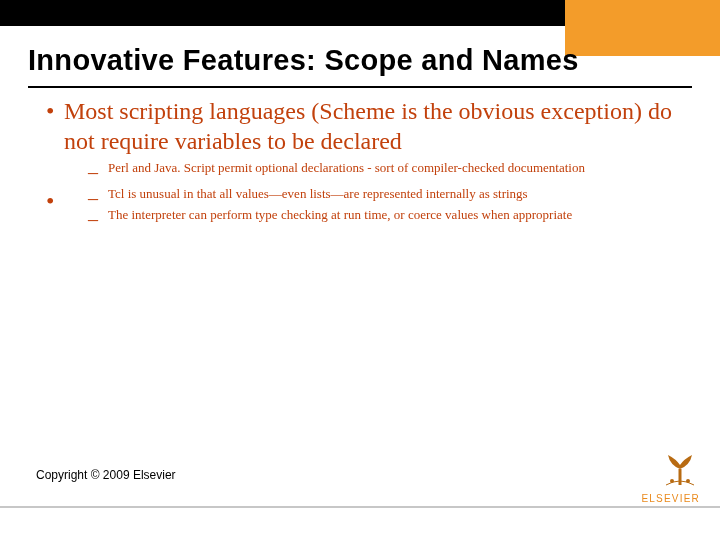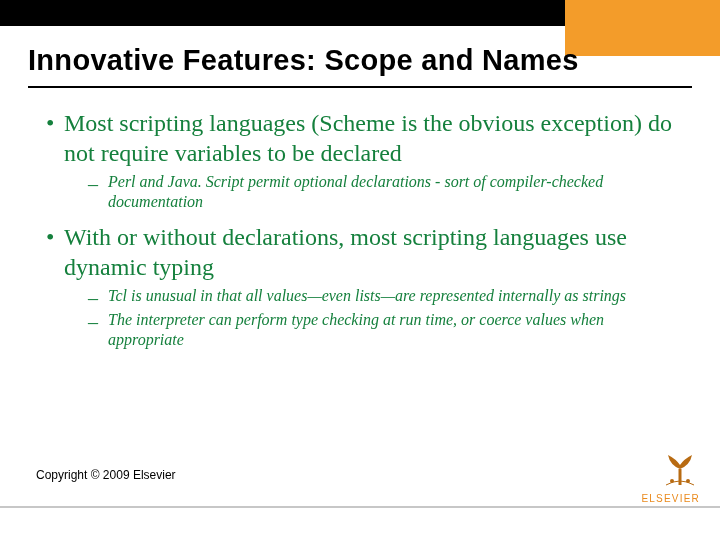--- a/index.html
+++ b/index.html
@@ -3,26 +3,26 @@
 <meta charset="utf-8">
 <style>
   * { margin: 0; padding: 0; box-sizing: border-box; }
   html, body { width: 720px; height: 540px; background: #fff; font-family: "Times New Roman", Times, serif; }
   .slide { position: relative; width: 720px; height: 512px; background: #fff; overflow: hidden; }
   .top-black { position: absolute; top: 0; left: 0; width: 720px; height: 26px; background: #000; }
   .top-orange { position: absolute; top: 0; right: 0; width: 155px; height: 56px; background: #f39c2a; }
   .title-wrap { position: absolute; top: 26px; left: 0; width: 720px; padding: 18px 28px 8px 28px; }
   .title { font-family: Arial, Helvetica, sans-serif; font-weight: 900; font-size: 29px; letter-spacing: 0.3px; color: #000; }
   .title-rule { height: 2px; background: #000; margin-top: 9px; width: 664px; }
-  .body { position: absolute; top: 108px; left: 46px; width: 636px; color: #15803d; }
+  .body { position: absolute; top: 96px; left: 46px; width: 636px; color: #c2410c; }
   ul.level1 { list-style: none; }
   ul.level1 > li { position: relative; padding-left: 18px; font-size: 24px; line-height: 1.25; margin-bottom: 6px; }
   ul.level1 > li::before { content: "•"; position: absolute; left: 0; top: 0; font-size: 24px; }
   ul.level2 { list-style: none; margin-top: 4px; margin-bottom: 10px; }
-  ul.level2 > li { position: relative; padding-left: 34px; margin-left: 10px; font-size: 16px; line-height: 1.25; margin-bottom: 4px; font-style: italic; }
+  ul.level2 > li { position: relative; padding-left: 34px; margin-left: 10px; font-size: 13px; line-height: 1.25; margin-bottom: 4px; }
   ul.level2 > li::before { content: "–"; position: absolute; left: 14px; top: 0; font-size: 20px; }
   .copyright { position: absolute; left: 36px; bottom: 30px; font-family: Arial, Helvetica, sans-serif; font-size: 12px; color: #000; }
   .logo { position: absolute; right: 20px; bottom: 8px; text-align: right; }
   .logo-text { font-family: Arial, Helvetica, sans-serif; font-size: 10px; letter-spacing: 1.2px; color: #ea8a1d; margin-top: 2px; }
   .bottom-rule { position: absolute; left: 0; bottom: 4px; width: 720px; height: 2px; background: #c7c7c7; }
 </style>
 </head>
 <body>
 <div class="slide">
 
@@ -36,21 +36,20 @@
 
   <div class="body">
     <ul class="level1">
       <li>
         <span>Most scripting languages (Scheme is the obvious exception) do not require variables to be declared</span>
         <ul class="level2">
           <li><span>Perl and Java. Script permit optional declarations - sort of compiler-checked documentation</span></li>
         </ul>
       </li>
       <li>
-        <span>With or without declarations, most scripting languages use dynamic typing</span>
         <ul class="level2">
           <li><span>Tcl is unusual in that all values—even lists—are represented internally as strings</span></li>
           <li><span>The interpreter can perform type checking at run time, or coerce values when appropriate</span></li>
         </ul>
       </li>
     </ul>
   </div>
 
   <div class="copyright">Copyright © 2009 Elsevier</div>
 

